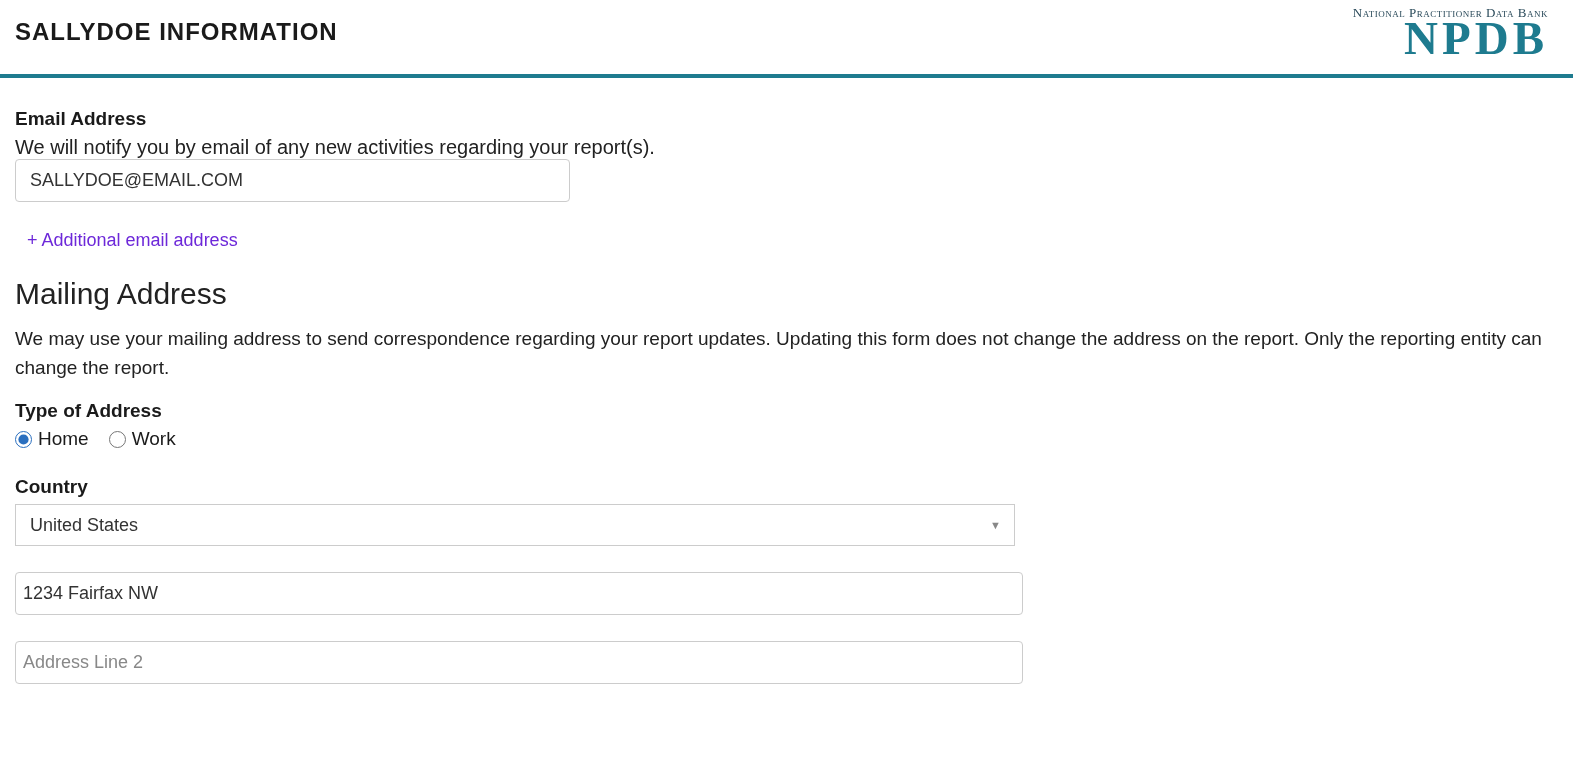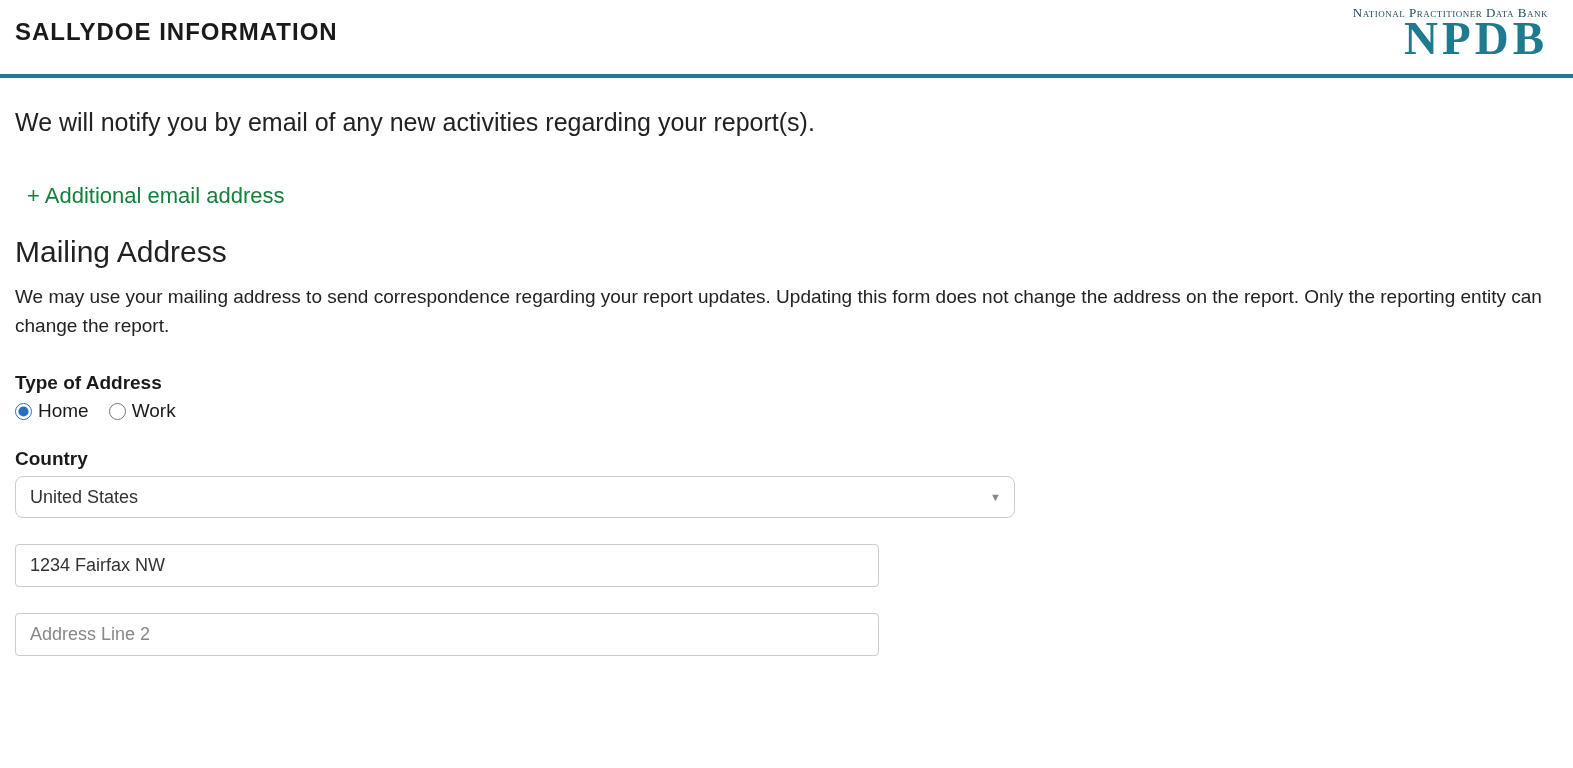--- a/index.html
+++ b/index.html
@@ -46,58 +46,58 @@
     }
     .content {
       padding: 30px 15px 15px 15px;
     }
     .field-label {
       font-size: 19px;
       font-weight: bold;
       margin-bottom: 6px;
     }
     .field-help {
-      font-size: 25px;
-      margin-bottom: 18px;
+      font-size: 20px;
       color: #222;
     }
     .text-input {
       width: 555px;
       padding: 10px 14px;
       font-size: 18px;
       border: 1px solid #ccc;
       border-radius: 4px;
       color: #333;
       font-family: inherit;
     }
     .text-input.wide {
-      width: 864px;
+      width: 1008px;
+      padding-left: 7px;
     }
     .text-input::placeholder {
       color: #888;
     }
     .link {
-      color: #15803d;
-      font-size: 22px;
+      color: #6d28d9;
+      font-size: 18px;
       cursor: pointer;
       display: inline-block;
       margin-top: 28px;
       margin-left: 12px;
     }
     .section-heading {
       font-size: 30px;
       font-weight: normal;
       margin-top: 14px;
       margin-bottom: 14px;
       color: #222;
     }
     .section-desc {
       font-size: 19px;
       line-height: 1.5;
-      margin-bottom: 32px;
+      margin-bottom: 18px;
       color: #222;
     }
     .radio-row {
       display: flex;
       align-items: center;
       gap: 20px;
       font-size: 19px;
       margin-top: 4px;
     }
     .radio-row label {
@@ -117,21 +117,21 @@
     }
     .select-wrap {
       position: relative;
       width: 1000px;
     }
     .select {
       width: 100%;
       padding: 10px 14px;
       font-size: 18px;
       border: 1px solid #ccc;
-      border-radius: 8px;
+      border-radius: 0;
       color: #333;
       background: #fff;
       appearance: none;
       font-family: inherit;
       cursor: pointer;
     }
     .select-arrow {
       position: absolute;
       right: 14px;
       top: 50%;
@@ -148,21 +148,23 @@
   <div class="page-title">SALLYDOE INFORMATION</div>
   <div class="logo">
     <div class="logo-tagline">National Practitioner Data Bank</div>
     <div class="logo-main">NPDB</div>
   </div>
 </div>
 
 <div class="content">
 
   <div class="group">
+    <div class="field-label">Email Address</div>
     <div class="field-help">We will notify you by email of any new activities regarding your report(s).</div>
+    <input type="text" class="text-input" value="SALLYDOE@EMAIL.COM" style="">
     <div>
       <span class="link">+ Additional email address</span>
     </div>
   </div>
 
   <h2 class="section-heading">Mailing Address</h2>
   <p class="section-desc">We may use your mailing address to send correspondence regarding your report updates. Updating this form does not change the address on the report. Only the reporting entity can change the report.</p>
 
   <div class="group">
     <div class="field-label">Type of Address</div>

